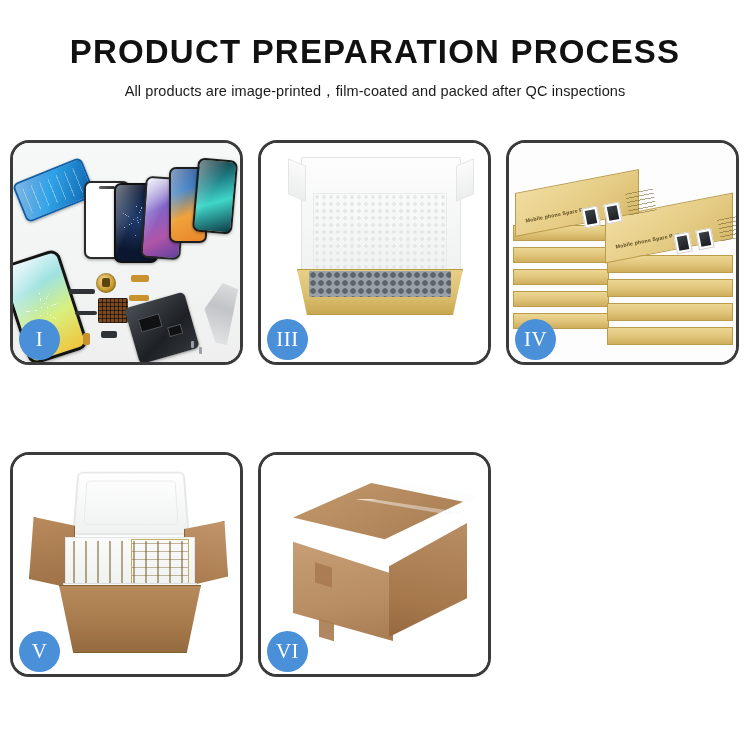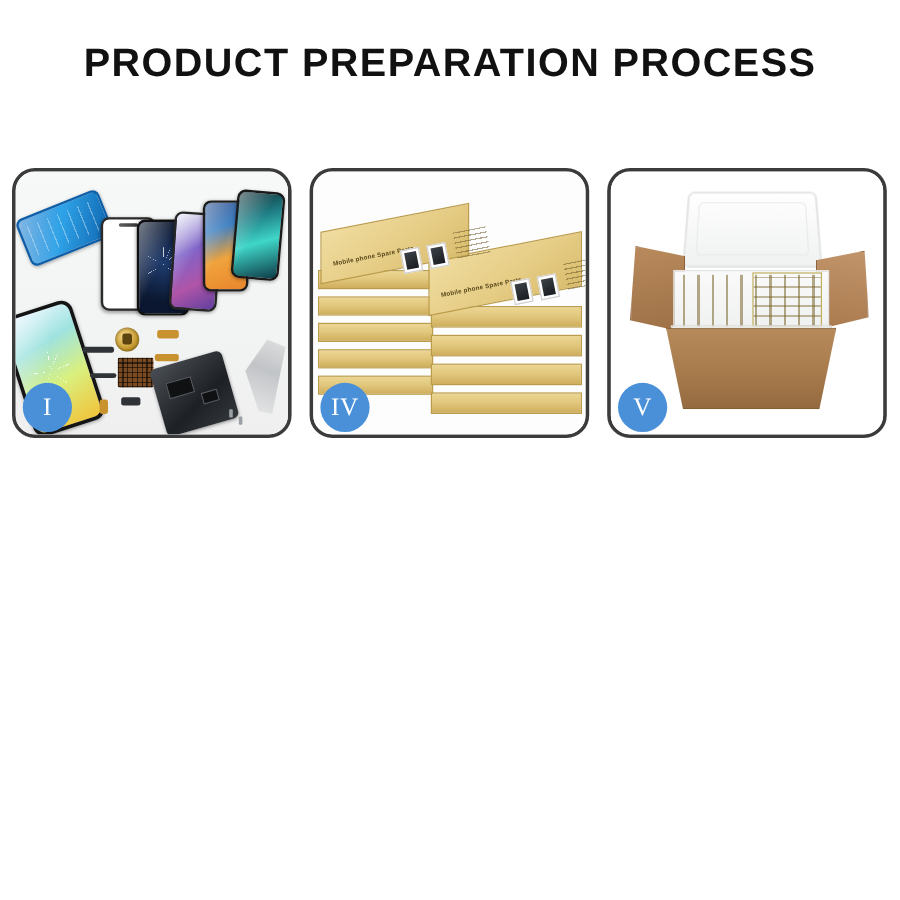--- a/index.html
+++ b/index.html
@@ -255,20 +255,21 @@
   .c6-tab2 { position:absolute; left: 48px; top: 144px; width: 15px; height: 18px;
         background:#a87a50; opacity:.9; transform: skewY(17deg); }
 </style>
 </head>
 <body>
 
 <div id="page">
 
   <div class="header">
     <div class="title">PRODUCT PREPARATION PROCESS</div>
+    <div class="subtitle">All products are image-printed，film-coated and packed after QC inspections</div>
   </div>
 
   <div class="grid">
 
     <div class="panel">
       <div class="photo p1">
         <div class="ph ph-blue">
             <span class="lines"></span>
           </div>
         <div class="ph ph-glass">
@@ -297,20 +298,29 @@
           <span class="chip" style="left:36px; top:30px; width:14px; height:10px;"></span>
         </div>
         <div class="screw" style="left:178px; top:198px;"></div>
         <div class="screw" style="left:186px; top:204px;"></div>
         <div class="tweezer"></div>
       </div>
       <div class="badge">I</div>
     </div>
 
 
+    <div class="panel">
+      <div class="photo p3">
+        <div class="lid3"></div>
+        <div class="foam3"></div>
+        <div class="tray3"></div>
+        <div class="pack3"></div>
+      </div>
+      <div class="badge">III</div>
+    </div>
 
     <div class="panel">
       <div class="photo p4">
         <div class="stack">
 
           <div class="sbox" style="left:2px; top:66px; width:96px; height:16px;"></div>
           <div class="sbox" style="left:2px; top:88px; width:96px; height:16px;"></div>
           <div class="sbox" style="left:2px; top:110px; width:96px; height:16px;"></div>
           <div class="sbox" style="left:2px; top:132px; width:96px; height:16px;"></div>
           <div class="sbox" style="left:2px; top:154px; width:96px; height:16px;"></div>
@@ -351,15 +361,29 @@
         <div class="c5-flapR"></div>
         <div class="c5-foam"></div>
         <div class="c5-bars"></div>
         <div class="c5-bars2"></div>
         <div class="c5-rim"></div>
         <div class="c5-body"></div>
       </div>
       <div class="badge">V</div>
     </div>
 
+    <div class="panel">
+      <div class="photo p6">
+        <div class="c6">
+          <div class="c6-tape2"></div>
+          <div class="c6-top"></div>
+          <div class="c6-tape"></div>
+          <div class="c6-front"></div>
+          <div class="c6-side"></div>
+          <div class="c6-tab1"></div>
+          <div class="c6-tab2"></div>
+        </div>
+      </div>
+      <div class="badge">VI</div>
+    </div>
 
   </div>
 </div>
 
 </body></html>

